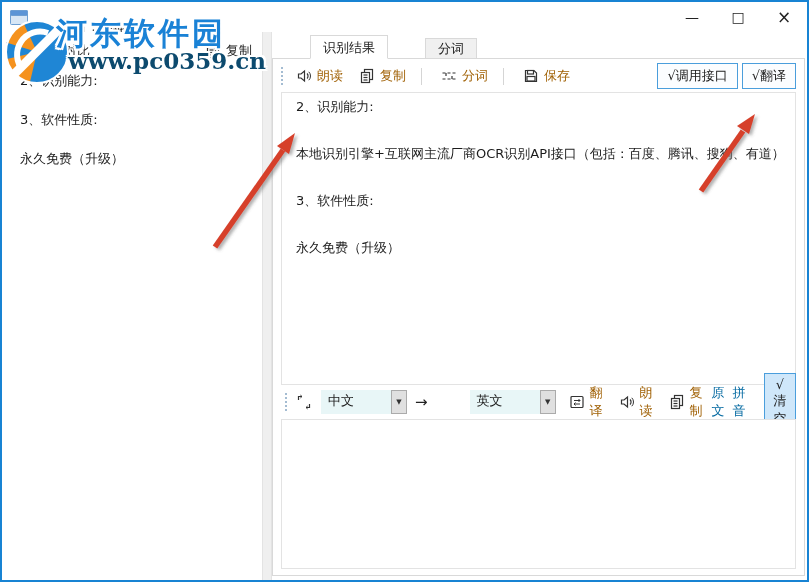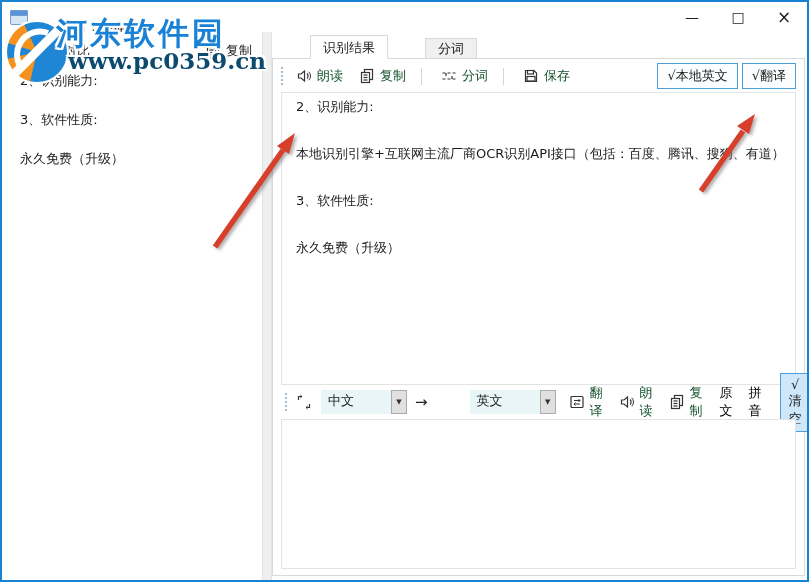--- a/index.html
+++ b/index.html
@@ -31,35 +31,35 @@
   .left-content{position:absolute;top:40px;left:18px;right:0;}
   .left-content .tline{height:17px;line-height:17px;margin-bottom:22px;white-space:nowrap;overflow:hidden;}
   
   .tabbar{position:absolute;top:3px;left:2px;height:24px;display:flex;align-items:flex-end;z-index:3;}
   .tab{padding:0 12px;border:1px solid #d9d9d9;background:#f0f0f0;height:21px;line-height:20px;font-size:13px;margin-right:1px;margin-left:36px;}
   .tab.active{background:#fff;height:24px;line-height:23px;border-bottom:1px solid #fff;}
   .tabpage{position:absolute;top:26px;left:0;right:2px;bottom:4px;background:#fff;border:1px solid #d9d9d9;}
   
   .toolbar{position:absolute;top:3px;left:2px;right:2px;height:28px;display:flex;align-items:center;background:#fff;}
   .toolbar .grip{margin-left:6px;}
-  .tb-btn{display:flex;align-items:center;gap:5px;margin-left:10px;background:none;border:none;font:inherit;color:#14532d;padding:2px 3px;}
+  .tb-btn{display:flex;align-items:center;gap:5px;margin-left:10px;background:none;border:none;font:inherit;color:#a16207;padding:2px 3px;}
   .tb-sep{width:1px;height:17px;background:#d5d5d5;margin:0 6px 0 12px;}
   .toggles{margin-left:auto;display:flex;gap:4px;margin-right:6px;}
   .toggle-btn{border:1px solid #4a9edc;background:#fbfdff;font:inherit;padding:3px 9px;color:#1c1c1c;}
   
   .result-area{position:absolute;left:8px;right:8px;top:33px;height:293px;border:1px solid #e3e3e3;background:#fff;padding:5px 14px;overflow:hidden;}
   .result-area .tline{height:17px;line-height:17px;margin-bottom:30px;white-space:nowrap;}
   
   .translate-bar{position:absolute;left:8px;right:8px;top:329px;height:28px;display:flex;align-items:center;}
   .combo{display:flex;align-items:stretch;margin-left:6px;height:24px;}
   .combo-text{width:70px;background:#e8f6f7;padding:3px 7px;font-size:13px;line-height:16px;}
   .combo-btn{width:16px;background:#e0e0e0;border:1px solid #ababab;display:flex;align-items:center;justify-content:center;font-size:7px;color:#333;}
   .dir-arrow{margin:0 8px;font-size:15px;color:#222;}
   .right-btns{margin-left:auto;display:flex;align-items:center;}
-  .text-btn{background:none;border:none;font:inherit;color:#000000;margin-left:12px;padding:2px 2px;}
+  .text-btn{background:none;border:none;font:inherit;color:#0369a1;margin-left:4px;padding:2px 2px;}
   .clear-btn{background:#cfe7fa;border:1px solid #4a9edc;font:inherit;color:#1c1c1c;margin-left:16px;padding:3px 8px;}
   
   .bottom-area{position:absolute;left:8px;right:8px;top:360px;bottom:6px;border:1px solid #e3e3e3;background:#fff;}
   
   .arrows-overlay{position:absolute;inset:0;z-index:40;pointer-events:none;}
   .watermark{position:absolute;left:2px;top:15px;z-index:50;pointer-events:none;display:flex;align-items:flex-start;}
   .wm-logo{width:66px;height:66px;flex:0 0 auto;margin-top:2px;}
   .wm-text{margin-left:-14px;}
   .wm-name{
     font-size:31px;font-weight:bold;color:#1a82d6;letter-spacing:3px;line-height:32px;
@@ -173,21 +173,21 @@
           <span class="tool-ico">
             <svg class="ico" width="16" height="16" viewBox="0 0 16 16" fill="none" stroke="#333" stroke-width="1.2">
               <path d="M2.5 2.5 h8.5 l2.5 2.5 v8.5 h-11 z"></path>
               <rect x="4.5" y="2.5" width="6" height="3.5"></rect>
               <rect x="4" y="8.5" width="8" height="4.5"></rect>
             </svg>
           </span>
           <span>保存</span>
         </button>
         <span class="toggles">
-          <button class="toggle-btn">√本地英文</button>
+          <button class="toggle-btn">√调用接口</button>
           <button class="toggle-btn">√翻译</button>
         </span>
       </div>
 
       <div class="result-area">
         <div class="tline">2、识别能力:</div>
         <div class="tline">本地识别引擎+互联网主流厂商OCR识别API接口（包括：百度、腾讯、搜狗、有道）</div>
         <div class="tline">3、软件性质:</div>
         <div class="tline">永久免费（升级）</div>
       </div>

